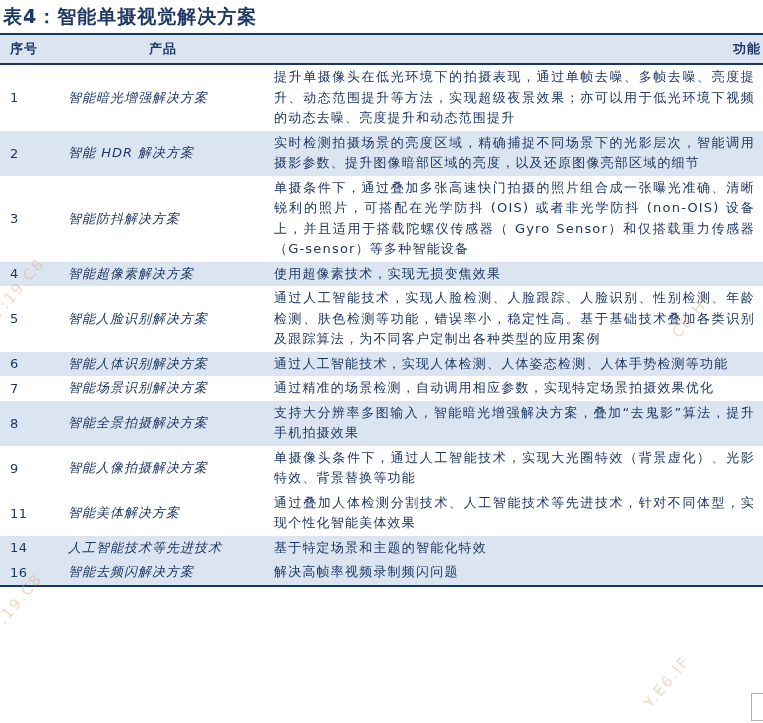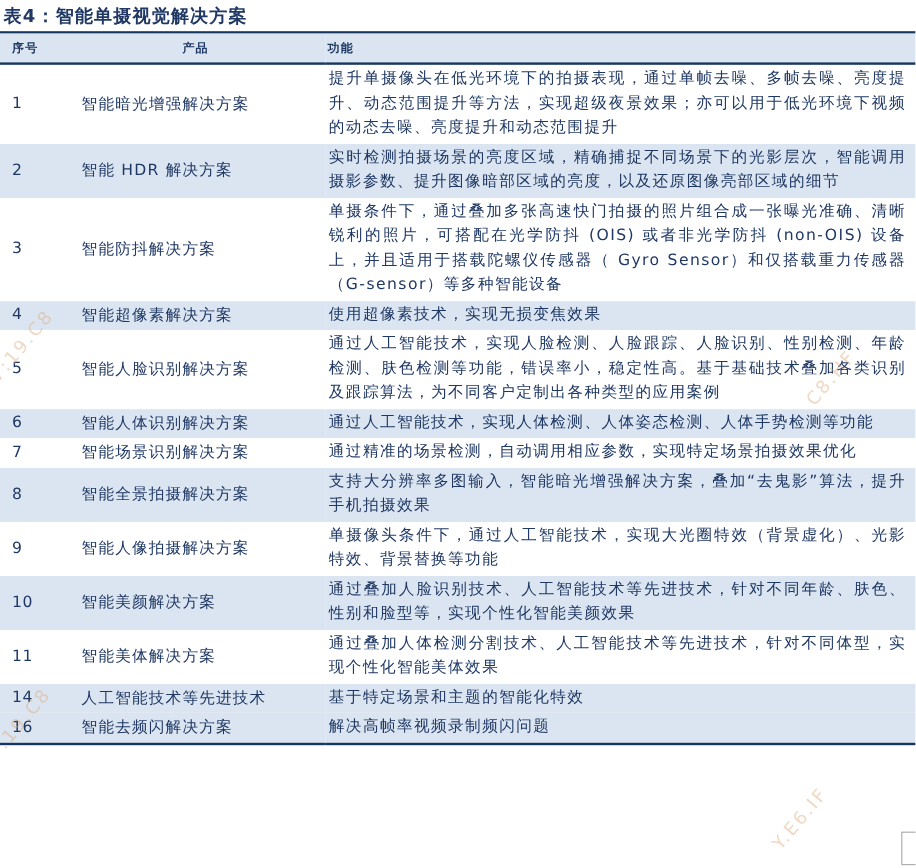--- a/index.html
+++ b/index.html
@@ -5,48 +5,48 @@
   html,body{margin:0;padding:0;background:#ffffff;}
   body{
     width:763px;height:723px;position:relative;overflow:hidden;
     font-family:"DejaVu Sans","Liberation Sans",sans-serif;
     color:#1f3864;
   }
   .page{position:relative;width:763px;height:723px;}
   
   .title{
     padding:4px 0 3px 3px;
-    font-size:15px;font-weight:bold;letter-spacing:1px;
+    font-size:19px;font-weight:bold;letter-spacing:1px;
     border-bottom:2px solid #17375e;
     color:#1f3864;
   }
   
   table.solutions{
     width:763px;border-collapse:collapse;table-layout:fixed;
     font-size:13px;color:#1f3864;
   }
   col.c-num{width:55px;}
   col.c-product{width:216px;}
   col.c-func{width:492px;}
   thead th{
     background:#dbe5f1;
     border-bottom:2px solid #17375e;
-    font-weight:bold;font-size:10px;
+    font-weight:bold;font-size:13px;
     padding:5px 2px;letter-spacing:1px;
   }
   thead th.h-num{text-align:left;padding-left:10px;}
   thead th.h-product{text-align:center;}
-  thead th.h-func{text-align:left;margin-top:40px;}
+  thead th.h-func{text-align:right;margin-top:40px;}
   tbody td{
     vertical-align:middle;
     padding:2px 0;
   }
   tbody tr.stripe{background:#dbe5f1;}
   td.num{padding-left:10px;letter-spacing:0.5px;}
-  td.product{padding-left:13px;letter-spacing:1px;}
+  td.product{padding-left:13px;letter-spacing:1px;font-style:italic;}
   td.func{
     padding:2px 8px 2px 3px;
     line-height:20.5px;letter-spacing:1.2px;
     text-align:justify;
     margin-left:12px;
   }
   tbody{border-bottom:2px solid #17375e;}
   
   .wm{
     position:absolute;pointer-events:none;
@@ -129,25 +129,20 @@
         <tr class="stripe">
     <td class="num">8</td>
     <td class="product">智能全景拍摄解决方案</td>
     <td class="func">支持大分辨率多图输入，智能暗光增强解决方案，叠加“去鬼影”算法，提升手机拍摄效果</td>
   </tr>
         <tr>
     <td class="num">9</td>
     <td class="product">智能人像拍摄解决方案</td>
     <td class="func">单摄像头条件下，通过人工智能技术，实现大光圈特效（背景虚化）、光影特效、背景替换等功能</td>
   </tr>
-        <tr class="stripe">
-    <td class="num">10</td>
-    <td class="product">智能美颜解决方案</td>
-    <td class="func">通过叠加人脸识别技术、人工智能技术等先进技术，针对不同年龄、肤色、性别和脸型等，实现个性化智能美颜效果</td>
-  </tr>
         <tr>
     <td class="num">11</td>
     <td class="product">智能美体解决方案</td>
     <td class="func">通过叠加人体检测分割技术、人工智能技术等先进技术，针对不同体型，实现个性化智能美体效果</td>
   </tr>
         <tr class="stripe">
     <td class="num">14</td>
     <td class="product">人工智能技术等先进技术</td>
     <td class="func">基于特定场景和主题的智能化特效</td>
   </tr>

